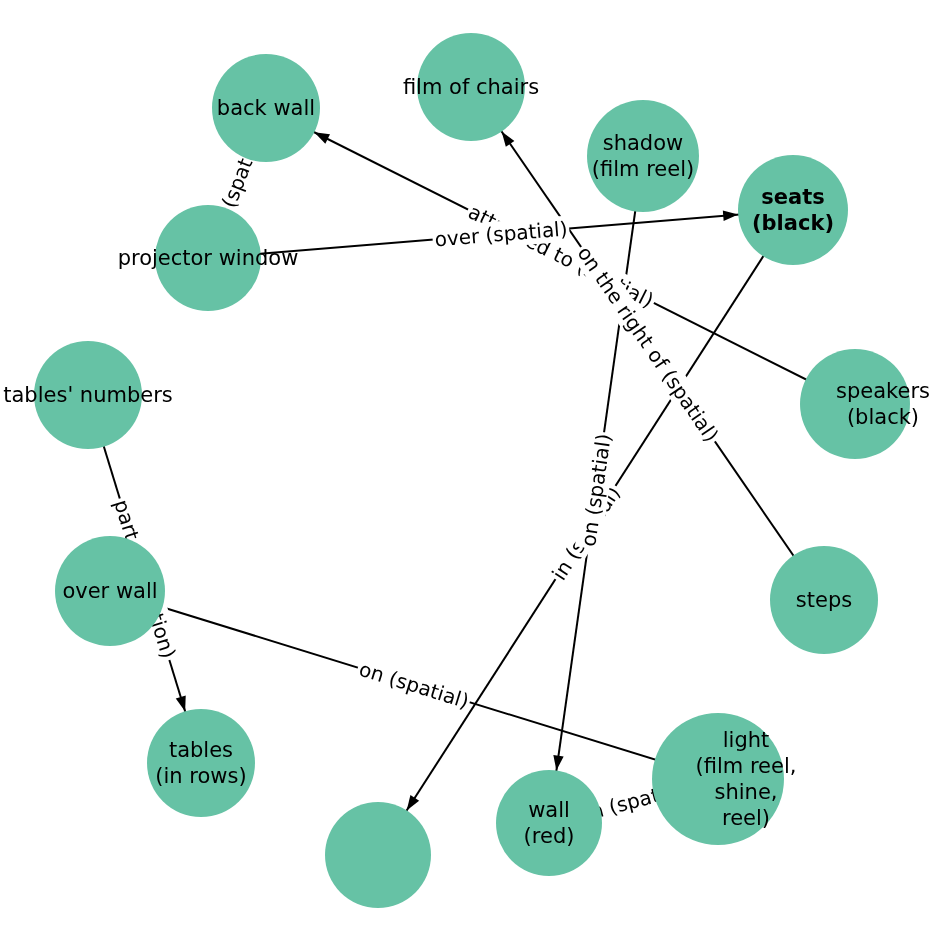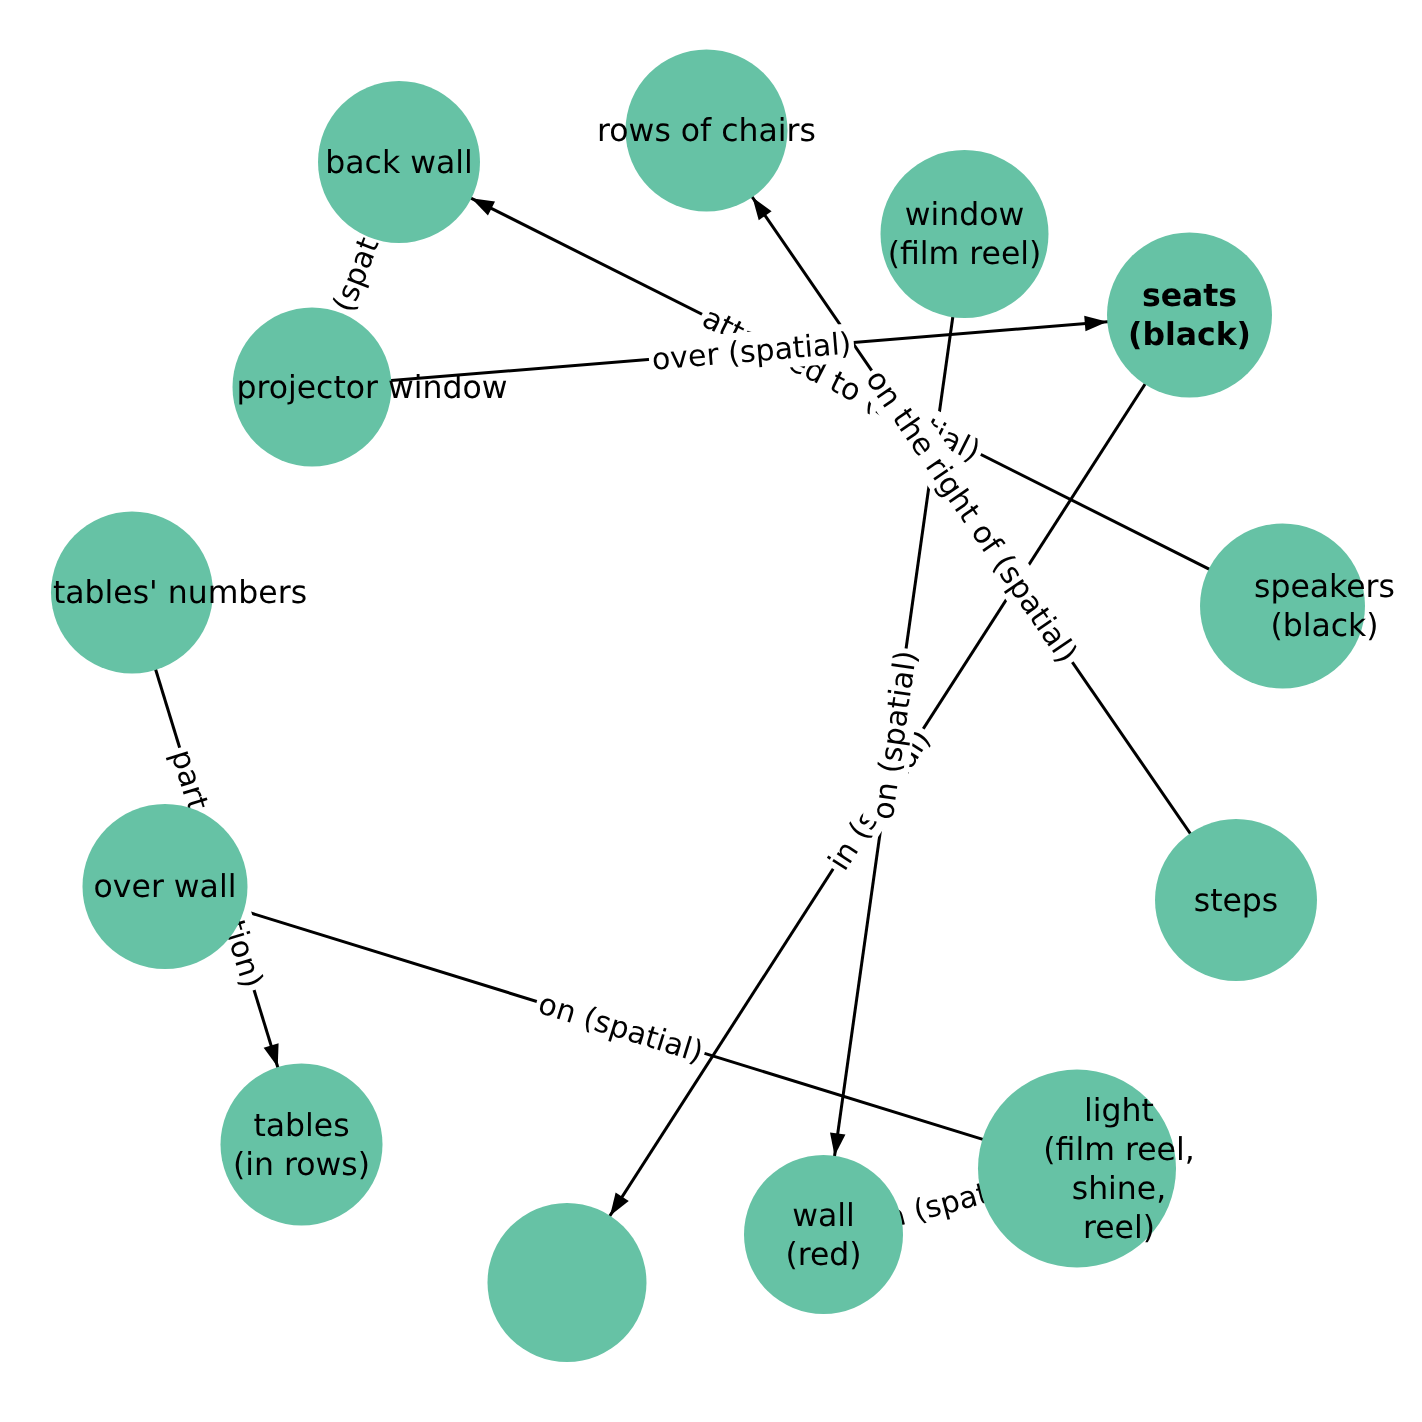--- a/index.html
+++ b/index.html
@@ -87,38 +87,38 @@
     <div class="node-circle" style="left: 55px; top: 536px; width: 110px; height: 110px; background: rgb(102, 194, 165);"></div>
     <div class="node-circle" style="left: 770px; top: 546px; width: 108px; height: 108px; background: rgb(102, 194, 165);"></div>
     <div class="node-circle" style="left: 147px; top: 709px; width: 108px; height: 108px; background: rgb(102, 194, 165);"></div>
     <div class="node-circle" style="left: 325px; top: 802px; width: 106px; height: 106px; background: rgb(102, 194, 165);"></div>
     <div class="node-circle" style="left: 496px; top: 770px; width: 106px; height: 106px; background: rgb(102, 194, 165);"></div>
     <div class="node-circle" style="left: 652px; top: 713px; width: 132px; height: 132px; background: rgb(102, 194, 165);"></div>
     <div class="node-label" style="left: 266px; top: 108px;">
       <div>back wall</div>
     </div>
     <div class="node-label" style="left: 471px; top: 87px;">
-      <div>rows of chairs</div>
+      <div>film of chairs</div>
     </div>
     <div class="node-label" style="left: 643px; top: 156px;">
-      <div>window</div>
+      <div>shadow</div>
       <div>(film reel)</div>
     </div>
     <div class="node-label" style="left: 793px; top: 210px; font-weight: bold;">
       <div>seats</div>
       <div>(black)</div>
     </div>
-    <div class="node-label" style="left: 208px; top: 258px; margin-left: 40px;">
+    <div class="node-label" style="left: 208px; top: 258px;">
       <div>projector window</div>
     </div>
     <div class="node-label" style="left: 855px; top: 404px; margin-left: 28px;">
       <div>speakers</div>
       <div>(black)</div>
     </div>
-    <div class="node-label" style="left: 88px; top: 395px; margin-left: 32px;">
+    <div class="node-label" style="left: 88px; top: 395px;">
       <div>tables' numbers</div>
     </div>
     <div class="node-label" style="left: 110px; top: 591px;">
       <div>over wall</div>
     </div>
     <div class="node-label" style="left: 824px; top: 600px;">
       <div>steps</div>
     </div>
     <div class="node-label" style="left: 201px; top: 763px;">
       <div>tables</div>

